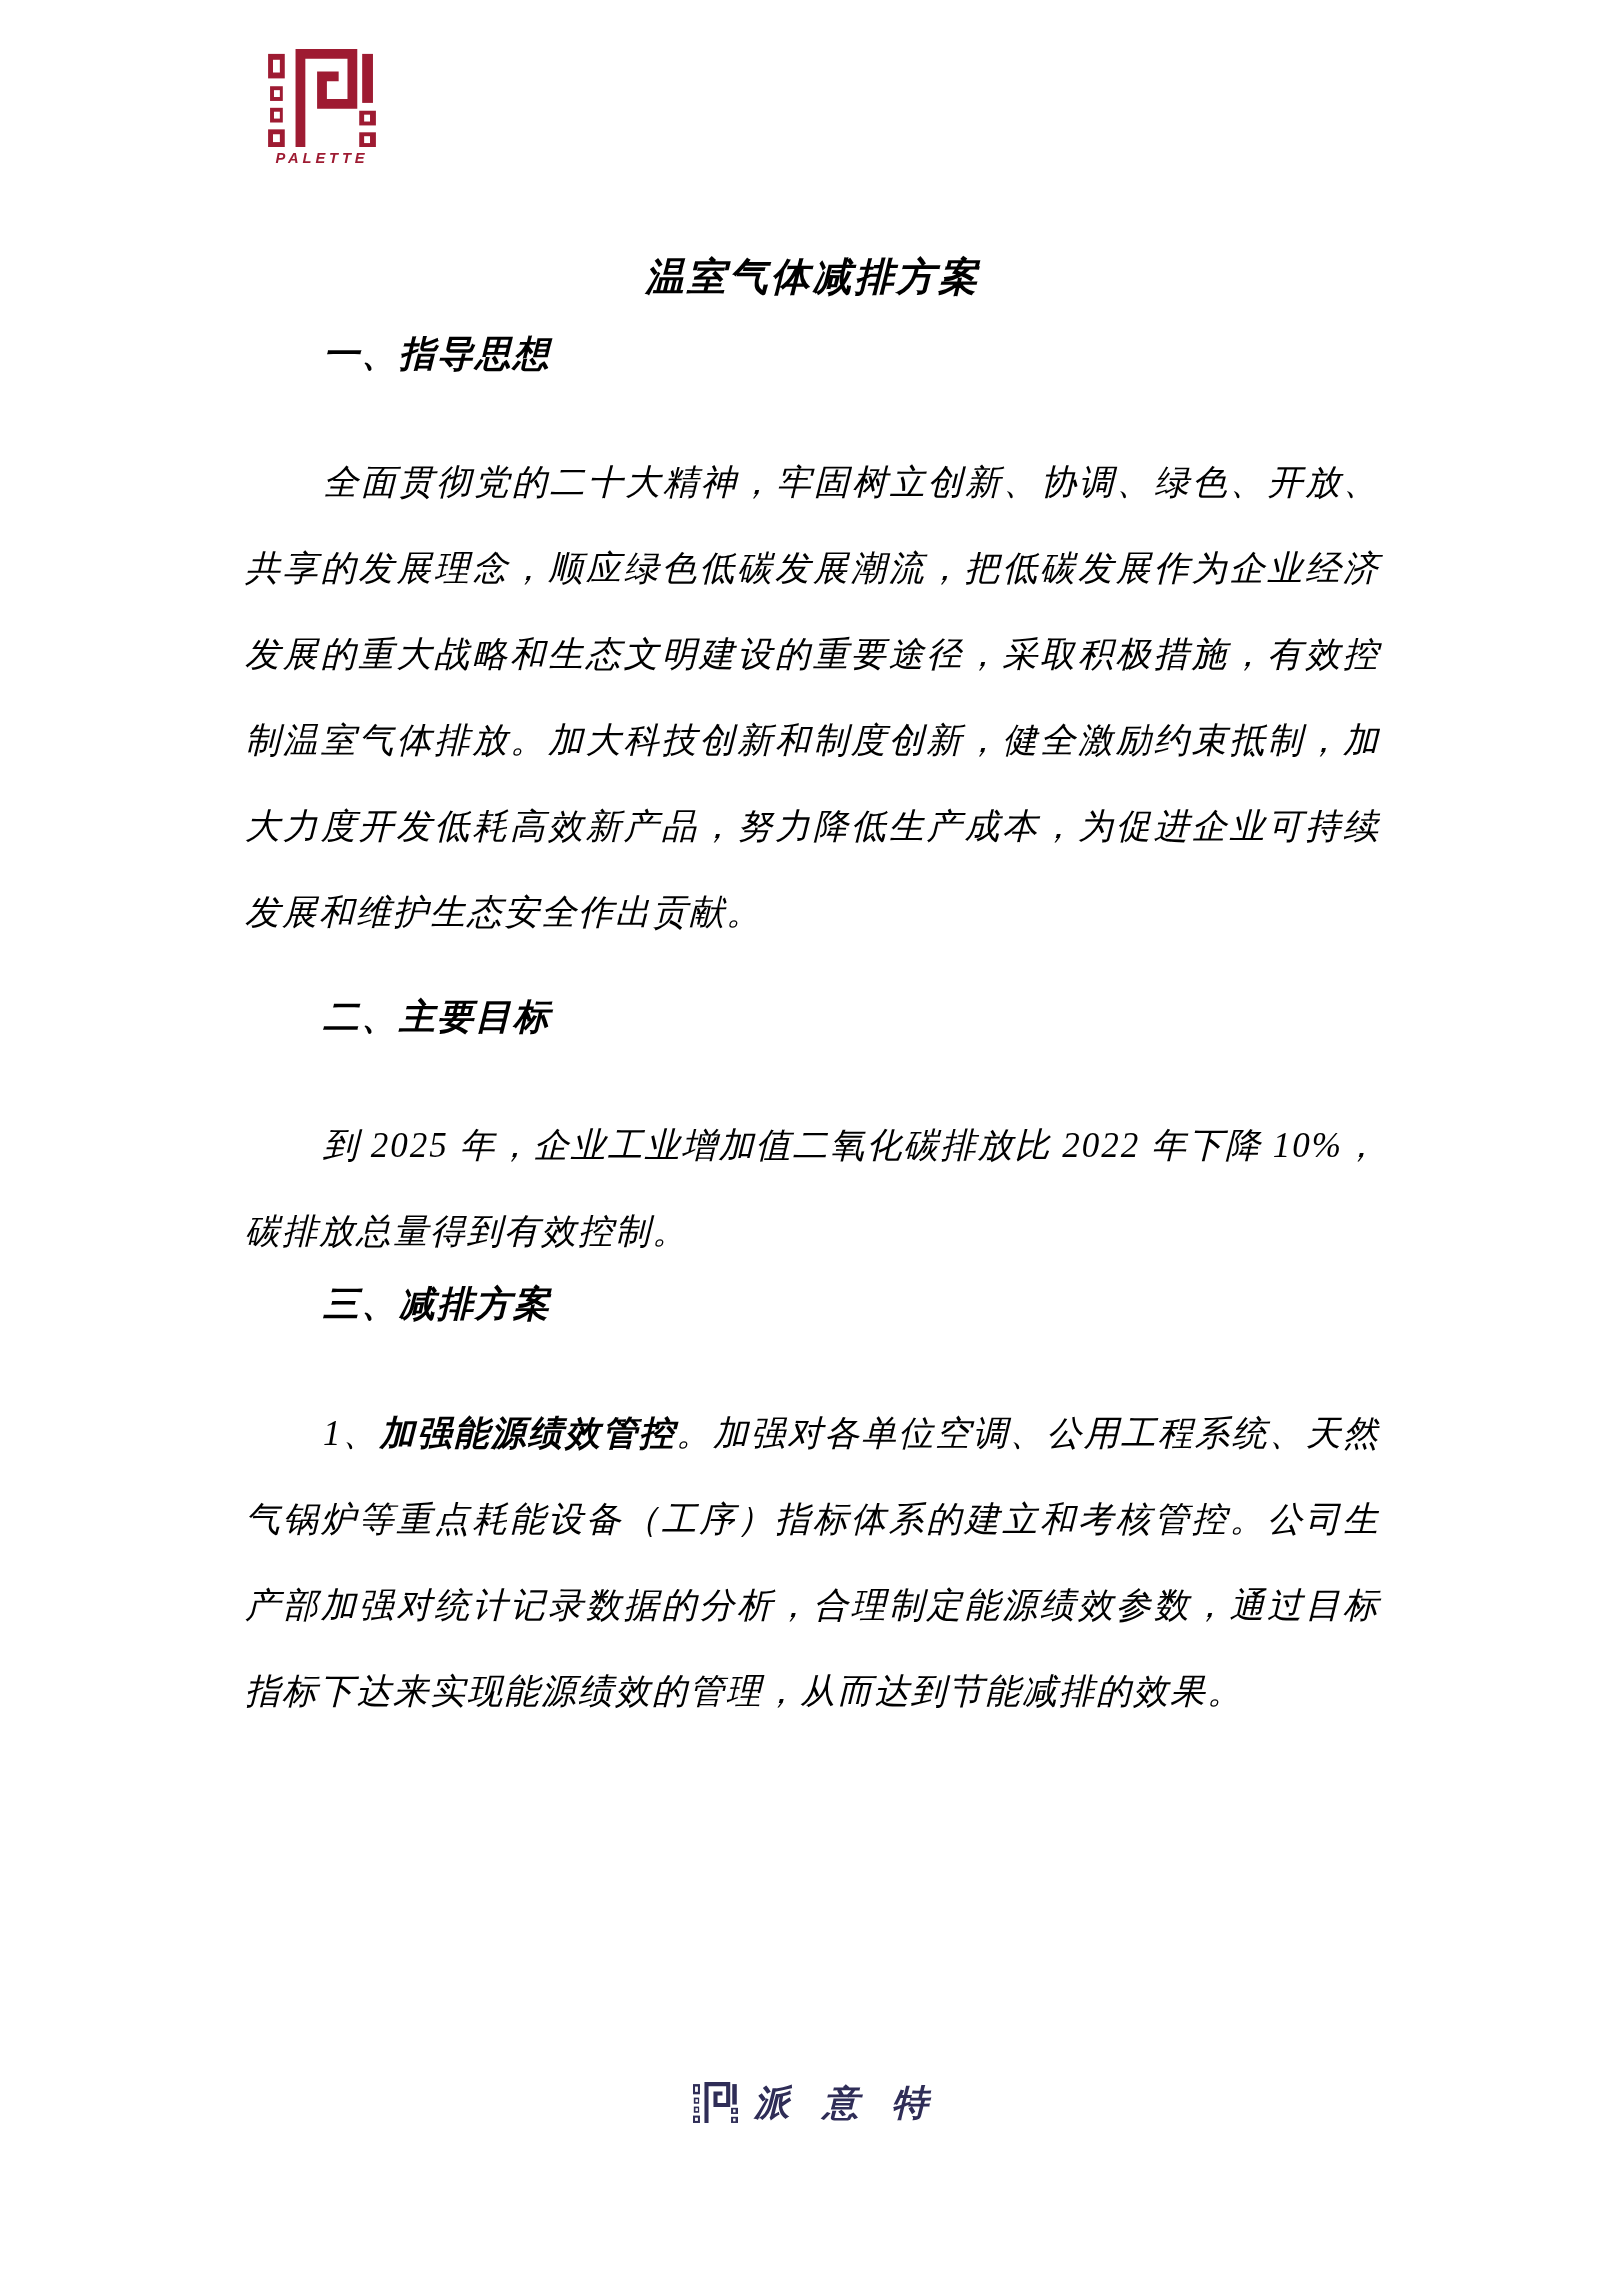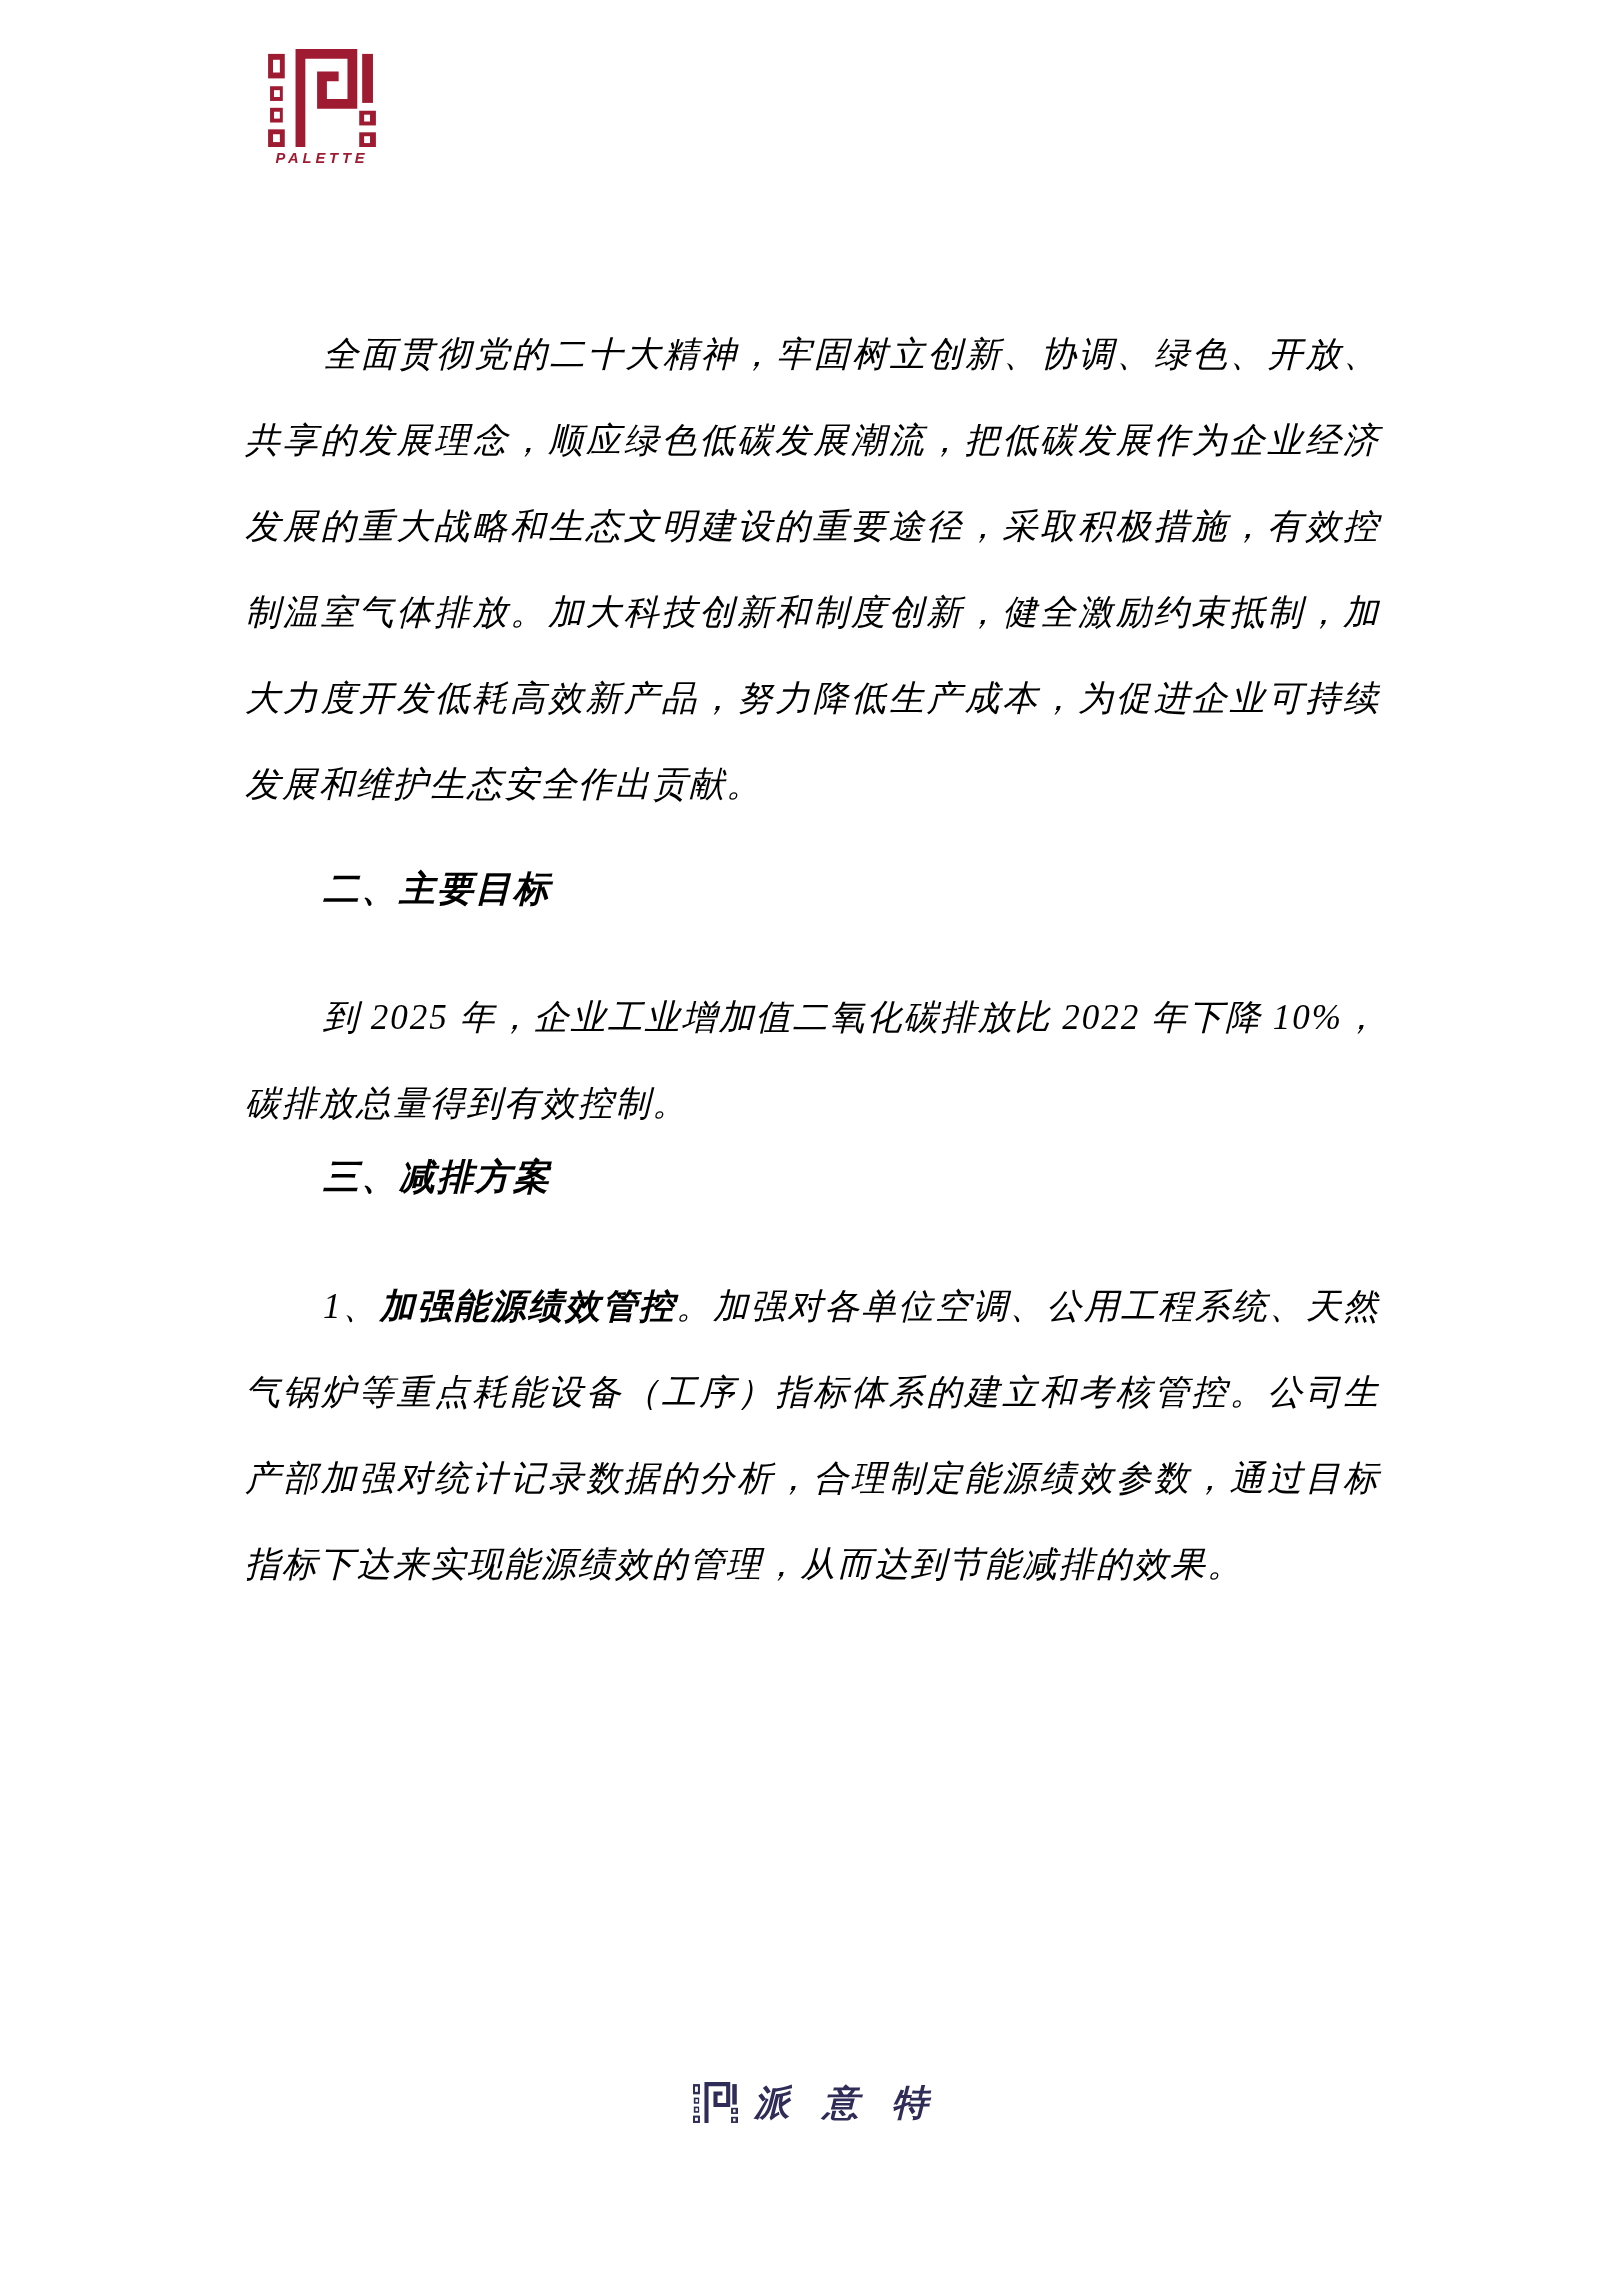--- a/index.html
+++ b/index.html
@@ -97,22 +97,24 @@
         <rect x="98" y="67" width="6" height="7"></rect>
         <rect x="98" y="89" width="6" height="7"></rect>
       </g>
       <path d="M33 100 V5 H86 V56 H55 V28 H72" fill="none" stroke="currentColor" stroke-width="10"></path>
     </svg>
     <div class="brand-text">PALETTE</div>
   </div>
 
   <div class="content">
 
+    <h1 class="doc-title">温室气体减排方案</h1>
 
 
+    <h2 class="sec sec-1">一、指导思想</h2>
     <p class="body sec-1-body">全面贯彻党的二十大精神，牢固树立创新、协调、绿色、开放、共享的发展理念，顺应绿色低碳发展潮流，把低碳发展作为企业经济发展的重大战略和生态文明建设的重要途径，采取积极措施，有效控制温室气体排放。加大科技创新和制度创新，健全激励约束抵制，加大力度开发低耗高效新产品，努力降低生产成本，为促进企业可持续发展和维护生态安全作出贡献。</p>
 
     <h2 class="sec sec-2">二、主要目标</h2>
     <p class="body sec-2-body">到 2025 年，企业工业增加值二氧化碳排放比 2022 年下降 10%，碳排放总量得到有效控制。</p>
 
     <h2 class="sec sec-3">三、减排方案</h2>
     <p class="body sec-3-body"><span>1、</span><span class="lead">加强能源绩效管控</span><span>。加强对各单位空调、公用工程系统、天然气锅炉等重点耗能设备（工序）指标体系的建立和考核管控。公司生产部加强对统计记录数据的分析，合理制定能源绩效参数，通过目标指标下达来实现能源绩效的管理，从而达到节能减排的效果。</span></p>
 
   </div>
 

